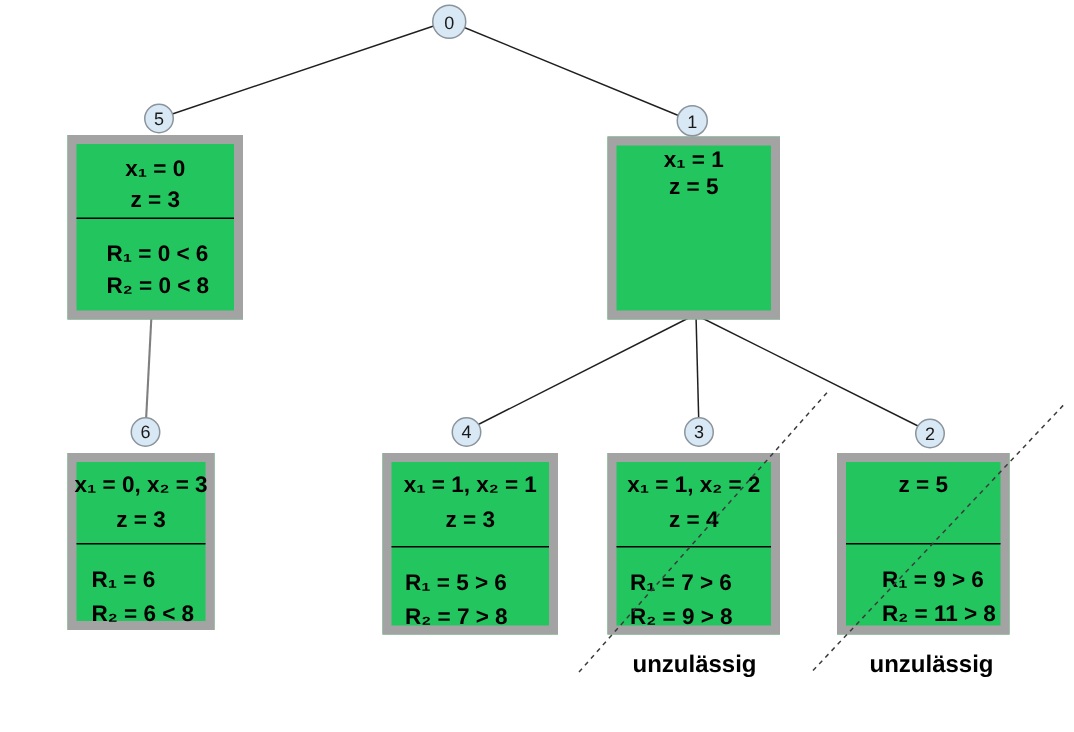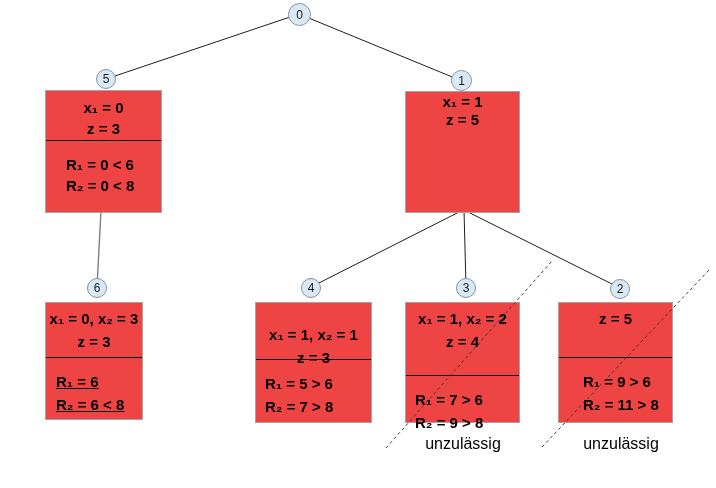--- a/index.html
+++ b/index.html
@@ -27,43 +27,43 @@
     display: flex;
     align-items: center;
     justify-content: center;
     font-size: 12px;
     color: #1a1a1a;
     z-index: 4;
   }
   .node-box {
     position: absolute;
     box-sizing: border-box;
-    background: #ef4444;
-    border: 1px solid #a3a3a3;
+    background: #22c55e;
+    border: 6px solid #a3a3a3;
     color: #000000;
     font-size: 15px;
     font-weight: bold;
     z-index: 2;
   }
   .sec-top {
     box-sizing: border-box;
     display: flex;
     flex-direction: column;
     align-items: center;
   }
   .sec-bottom {
     box-sizing: border-box;
     border-top: 1px solid #000000;
     text-align: left;
   }
   .box-line { white-space: nowrap; }
   .infeasible-label {
     position: absolute;
     font-size: 16px;
-    font-weight: normal;
+    font-weight: bold;
     color: #000000;
     text-align: center;
     z-index: 5;
   }
 </style>
 </head>
 <body>
 
 <div class="canvas">
 
@@ -114,43 +114,43 @@
       <div class="box-line">x₁ = 1</div>
       <div class="box-line">z = 5</div>
     </div>
   </div>
 
   <div class="node-box" style="left:45px;top:302px;width:98px;height:118px;">
     <div class="sec-top" style="height:54px;padding-top:4px;line-height:23px;">
       <div class="box-line">x₁ = 0, x₂ = 3</div>
       <div class="box-line">z = 3</div>
     </div>
-    <div class="sec-bottom" style="padding:12px 0 0 10px;line-height:23px;text-decoration:underline;">
+    <div class="sec-bottom" style="padding:12px 0 0 10px;line-height:23px;">
       <div class="box-line">R₁ = 6</div>
       <div class="box-line">R₂ = 6 &lt; 8</div>
     </div>
   </div>
 
   <div class="node-box" style="left:255px;top:302px;width:117px;height:121px;">
-    <div class="sec-top" style="height:56px;padding-top:20px;line-height:23px;">
+    <div class="sec-top" style="height:56px;padding-top:4px;line-height:23px;">
       <div class="box-line">x₁ = 1, x₂ = 1</div>
       <div class="box-line">z = 3</div>
     </div>
     <div class="sec-bottom" style="padding:12px 0 0 9px;line-height:23px;">
       <div class="box-line">R₁ = 5 &gt; 6</div>
       <div class="box-line">R₂ = 7 &gt; 8</div>
     </div>
   </div>
 
   <div class="node-box" style="left:405px;top:302px;width:115px;height:121px;">
     <div class="sec-top" style="height:56px;padding-top:4px;line-height:23px;">
       <div class="box-line">x₁ = 1, x₂ = 2</div>
       <div class="box-line">z = 4</div>
     </div>
-    <div class="sec-bottom" style="padding:12px 0 0 9px;line-height:23px;margin-top:16px;">
+    <div class="sec-bottom" style="padding:12px 0 0 9px;line-height:23px;">
       <div class="box-line">R₁ = 7 &gt; 6</div>
       <div class="box-line">R₂ = 9 &gt; 8</div>
     </div>
   </div>
 
   <div class="node-box" style="left:558px;top:302px;width:115px;height:121px;">
     <div class="sec-top" style="height:54px;padding-top:4px;line-height:23px;">
       <div class="box-line">z = 5</div>
     </div>
     <div class="sec-bottom" style="padding:12px 0 0 24px;line-height:23px;">

